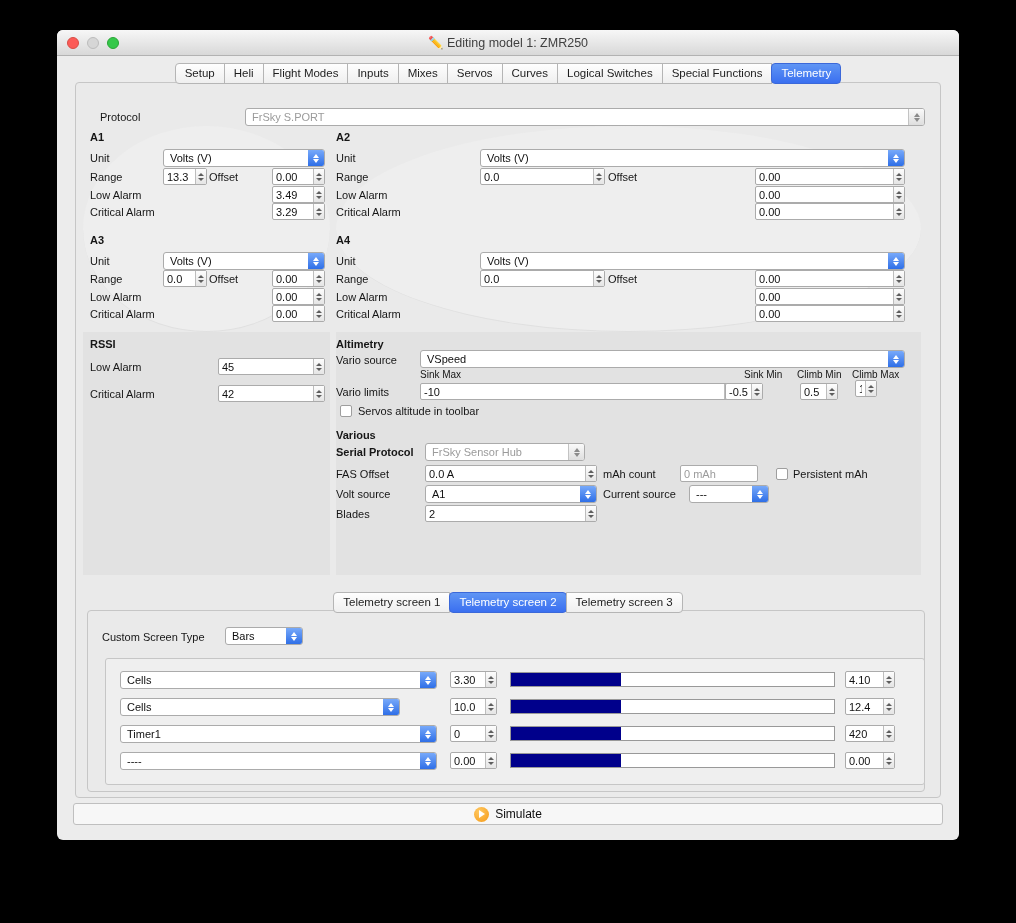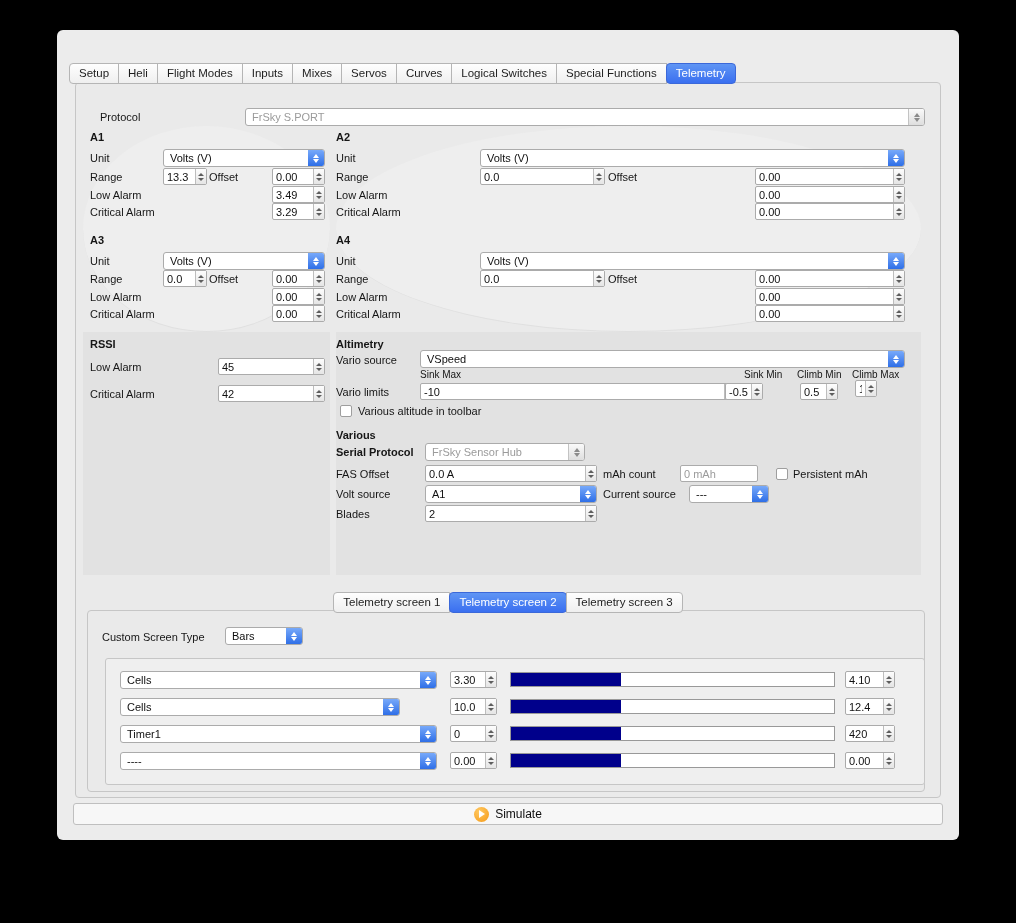--- a/index.html
+++ b/index.html
@@ -5,21 +5,21 @@
   *{margin:0;padding:0;box-sizing:border-box}
   html,body{width:1016px;height:923px;background:#000;font-family:"Liberation Sans",sans-serif;overflow:hidden}
   body{position:relative}
   .window{position:absolute;left:57px;top:30px;width:902px;height:810px;background:#ececec;border-radius:6px;box-shadow:0 12px 34px rgba(0,0,0,.55)}
   .titlebar{position:absolute;left:0;top:0;width:100%;height:26px;background:linear-gradient(#f7f7f7,#d8d8d8);border-bottom:1px solid #b2b2b2;border-radius:6px 6px 0 0}
   .win-title{position:absolute;left:0;width:100%;text-align:center;line-height:26px;font-size:12.5px;color:#3f3f3f}
   .light{position:absolute;top:7px;width:12px;height:12px;border-radius:50%}
   .light.red{left:10px;background:#fc5b57;border:1px solid #d84e46}
   .light.gray{left:30px;background:#d6d6d6;border:1px solid #bcbcbc}
   .light.green{left:50px;background:#35c84a;border:1px solid #2aa636}
-  .tabbar{position:absolute;top:33px;left:12px;width:100%;display:flex;z-index:5}
+  .tabbar{position:absolute;top:33px;left:0;width:100%;display:flex;justify-content:center;z-index:5}
   .tab{font-size:11.5px;color:#1d1d1d;padding:3px 9px;line-height:13px;background:linear-gradient(#fefefe,#efefef);border:1px solid #b5b5b5;margin-left:-1px;white-space:nowrap;cursor:default}
   .tab:first-child{margin-left:0;border-radius:4px 0 0 4px}
   .tab:last-child{border-radius:0 4px 4px 0}
   .tab.selected{background:linear-gradient(#5f95f4,#3a6ff0);color:#fff;border-color:#3b68d9;border-radius:4px}
   .groupbox{position:absolute;background:#eaeaea;border:1px solid #c6c6c6;border-radius:4px}
   .band{position:absolute}
   .band.light{background:#eeeeee;border-bottom:1px solid #e0e0e0}
   .band.dark{background:#e2e2e2}
   .lbl{position:absolute;font-size:11px;color:#161616;line-height:17px;white-space:nowrap}
   .lbl.bold{font-weight:bold}
@@ -48,20 +48,26 @@
   .barspanel{position:absolute;left:48px;top:628px;width:820px;height:127px;background:#efefef;border:1px solid #c6c6c6;border-radius:3px}
   .simulate{position:absolute;left:16px;top:773px;width:870px;height:22px;background:#f7f7f7;border:1px solid #bfbfbf;border-radius:3px;display:flex;align-items:center;justify-content:center;gap:6px;font-size:12px;color:#0d0d0d;cursor:default}
   .play{width:15px;height:15px;border-radius:50%;background:radial-gradient(circle at 35% 30%,#ffc860,#f59a18);display:flex;align-items:center;justify-content:center;flex:0 0 auto}
   .play i{display:block;width:0;height:0;border-top:4px solid transparent;border-bottom:4px solid transparent;border-left:6px solid #fff;margin-left:1px}
 </style>
 </head>
 <body>
 
 <div class="window">
 
+  <div class="titlebar">
+    <span class="light red"></span>
+    <span class="light gray"></span>
+    <span class="light green"></span>
+    <div class="win-title">✏️ Editing model 1: ZMR250</div>
+  </div>
 
   <div class="tabbar">
     <span class="tab">Setup</span>
     <span class="tab">Heli</span>
     <span class="tab">Flight Modes</span>
     <span class="tab">Inputs</span>
     <span class="tab">Mixes</span>
     <span class="tab">Servos</span>
     <span class="tab">Curves</span>
     <span class="tab">Logical Switches</span>
@@ -307,21 +313,21 @@
       </span>
   </div>
   <div class="spin" style="left:798px;top:350px;width:22px">
     <input value="10" style="">
     <span class="step">
         <i class="up"></i>
         <i class="dn"></i>
       </span>
   </div>
   <span class="cbx" style="left:283px;top:375px"></span>
-  <div class="lbl" style="left:301px;top:373px">Various altitude in toolbar</div>
+  <div class="lbl" style="left:301px;top:373px">Servos altitude in toolbar</div>
 
   <div class="lbl bold" style="left:279px;top:397px">Various</div>
   <div class="lbl bold" style="left:279px;top:414px">Serial Protocol</div>
   <div class="combo disabled" style="left:368px;top:413px;width:160px">
     <span class="txt">FrSky Sensor Hub</span>
     <span class="chev">
         <i class="up"></i>
         <i class="dn"></i>
       </span>
   </div>

